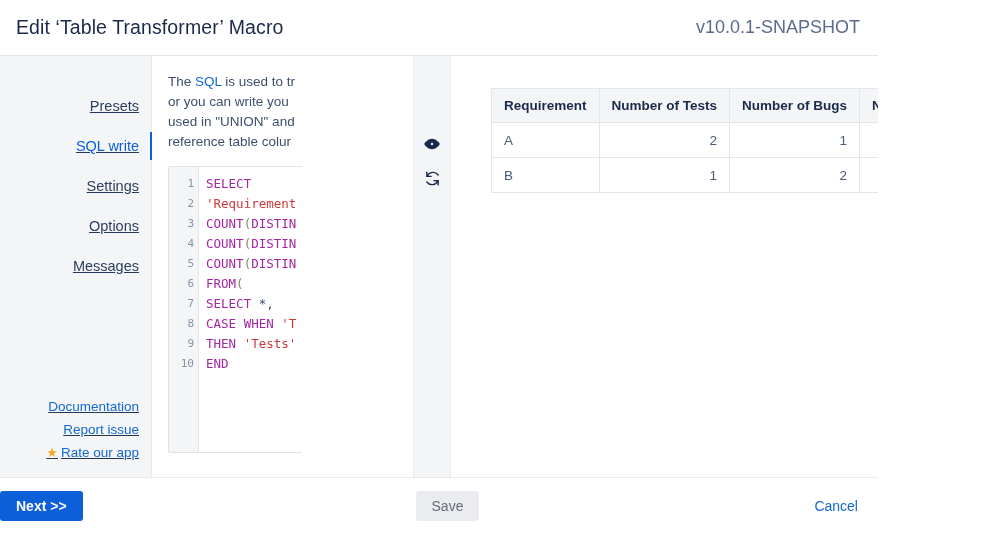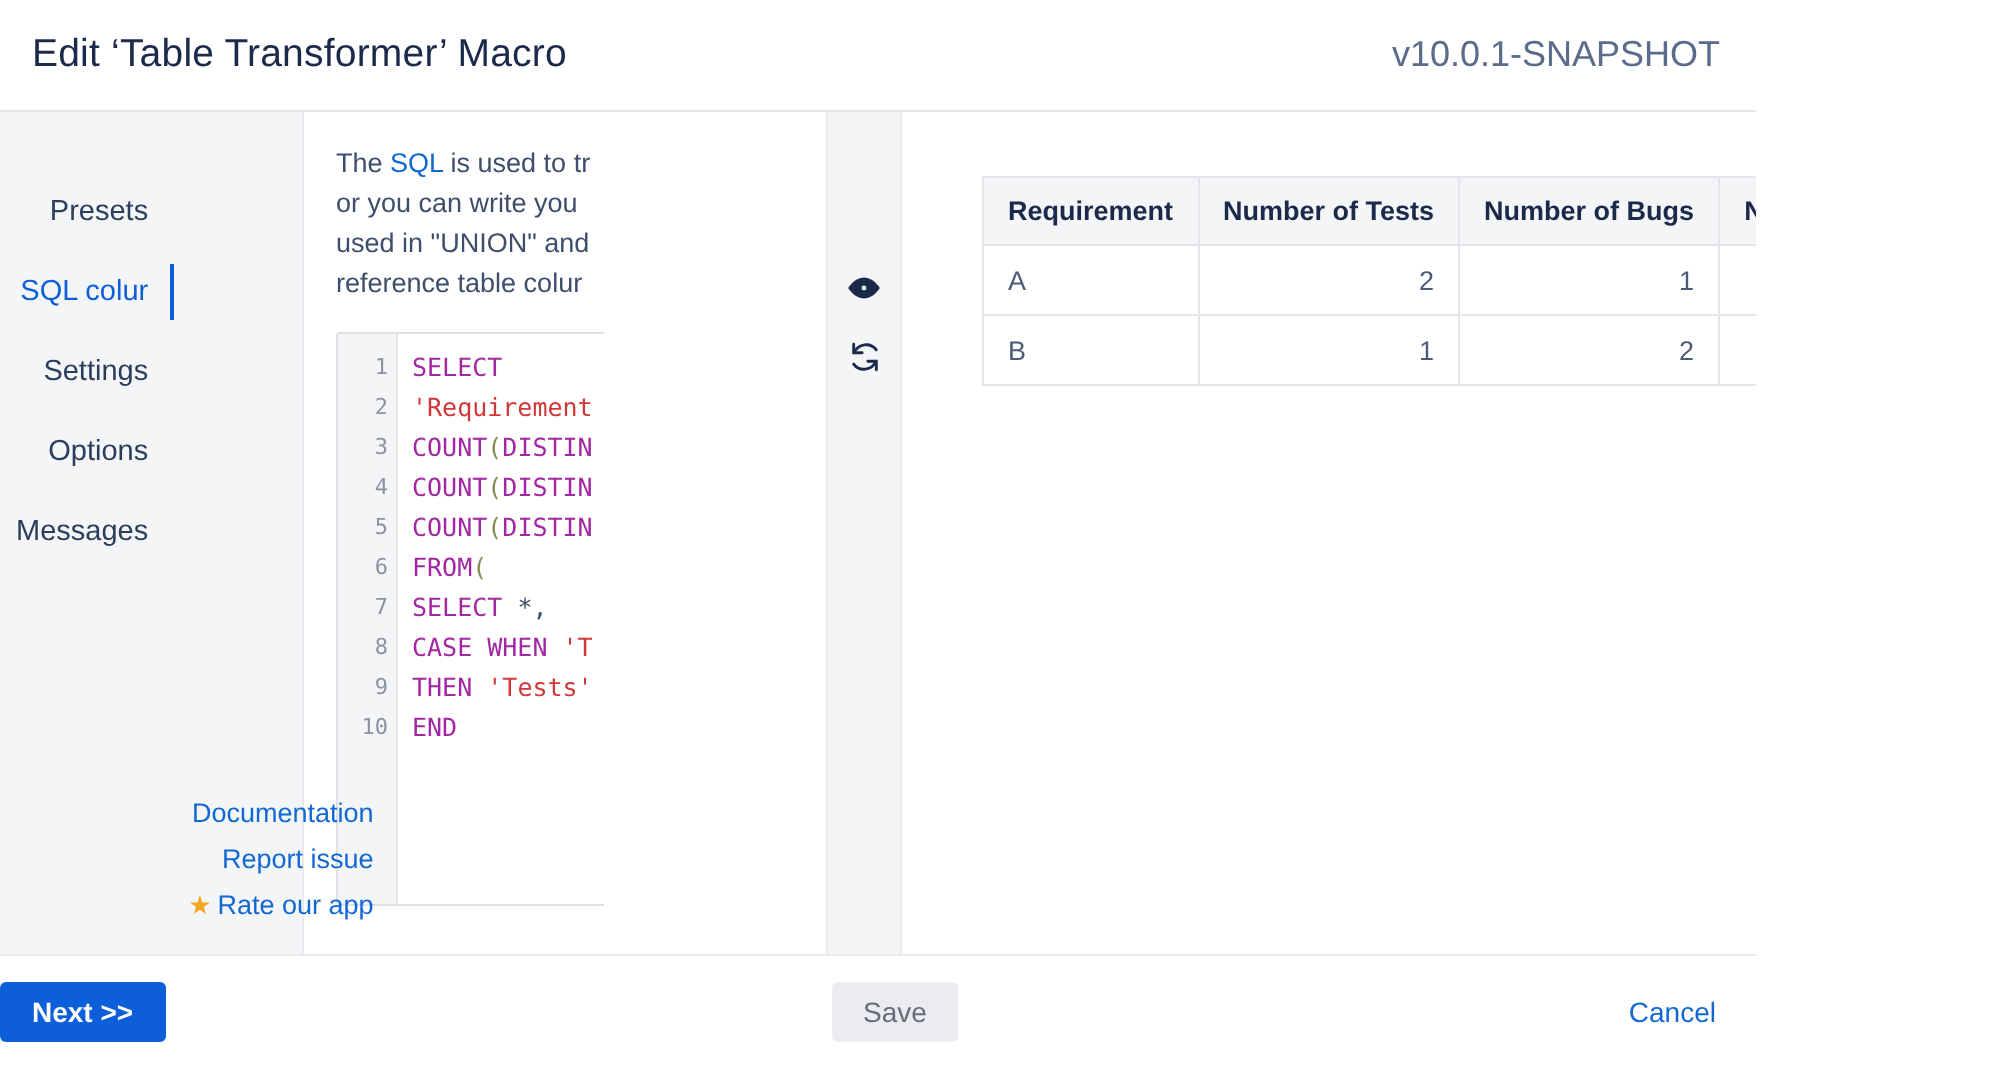--- a/index.html
+++ b/index.html
@@ -51,23 +51,24 @@
     background: #ffffff;
   }
 
   
   .sidebar {
     width: 152px;
     min-width: 152px;
     background: #f4f5f7;
     border-right: 1px solid #e8eaed;
     display: flex;
-    flex-direction: row;
+    flex-direction: column;
     position: relative;
     padding-top: 30px;
+    text-decoration: underline;
   }
   .nav-list { display: flex; flex-direction: column; }
   .nav-item {
     position: relative;
     text-align: right;
     padding: 0 12px 0 8px;
     height: 40px;
     line-height: 40px;
     font-size: 14.5px;
     color: #2c3e5d;
@@ -268,21 +269,21 @@
   <div class="header">
     <div class="header-title">Edit ‘Table Transformer’ Macro</div>
     <div class="header-version">v10.0.1-SNAPSHOT</div>
   </div>
 
   <div class="body">
 
     <div class="sidebar">
       <div class="nav-list">
         <div class="nav-item">Presets</div>
-        <div class="nav-item active">SQL colur</div>
+        <div class="nav-item active">SQL write</div>
         <div class="nav-item">Settings</div>
         <div class="nav-item">Options</div>
         <div class="nav-item">Messages</div>
       </div>
       <div class="sidebar-footer">
         <div class="foot-link">Documentation</div>
         <div class="foot-link">Report issue</div>
         <div class="foot-link with-icon">
           <span class="star-icon">★</span>
           <span>Rate our app</span>

